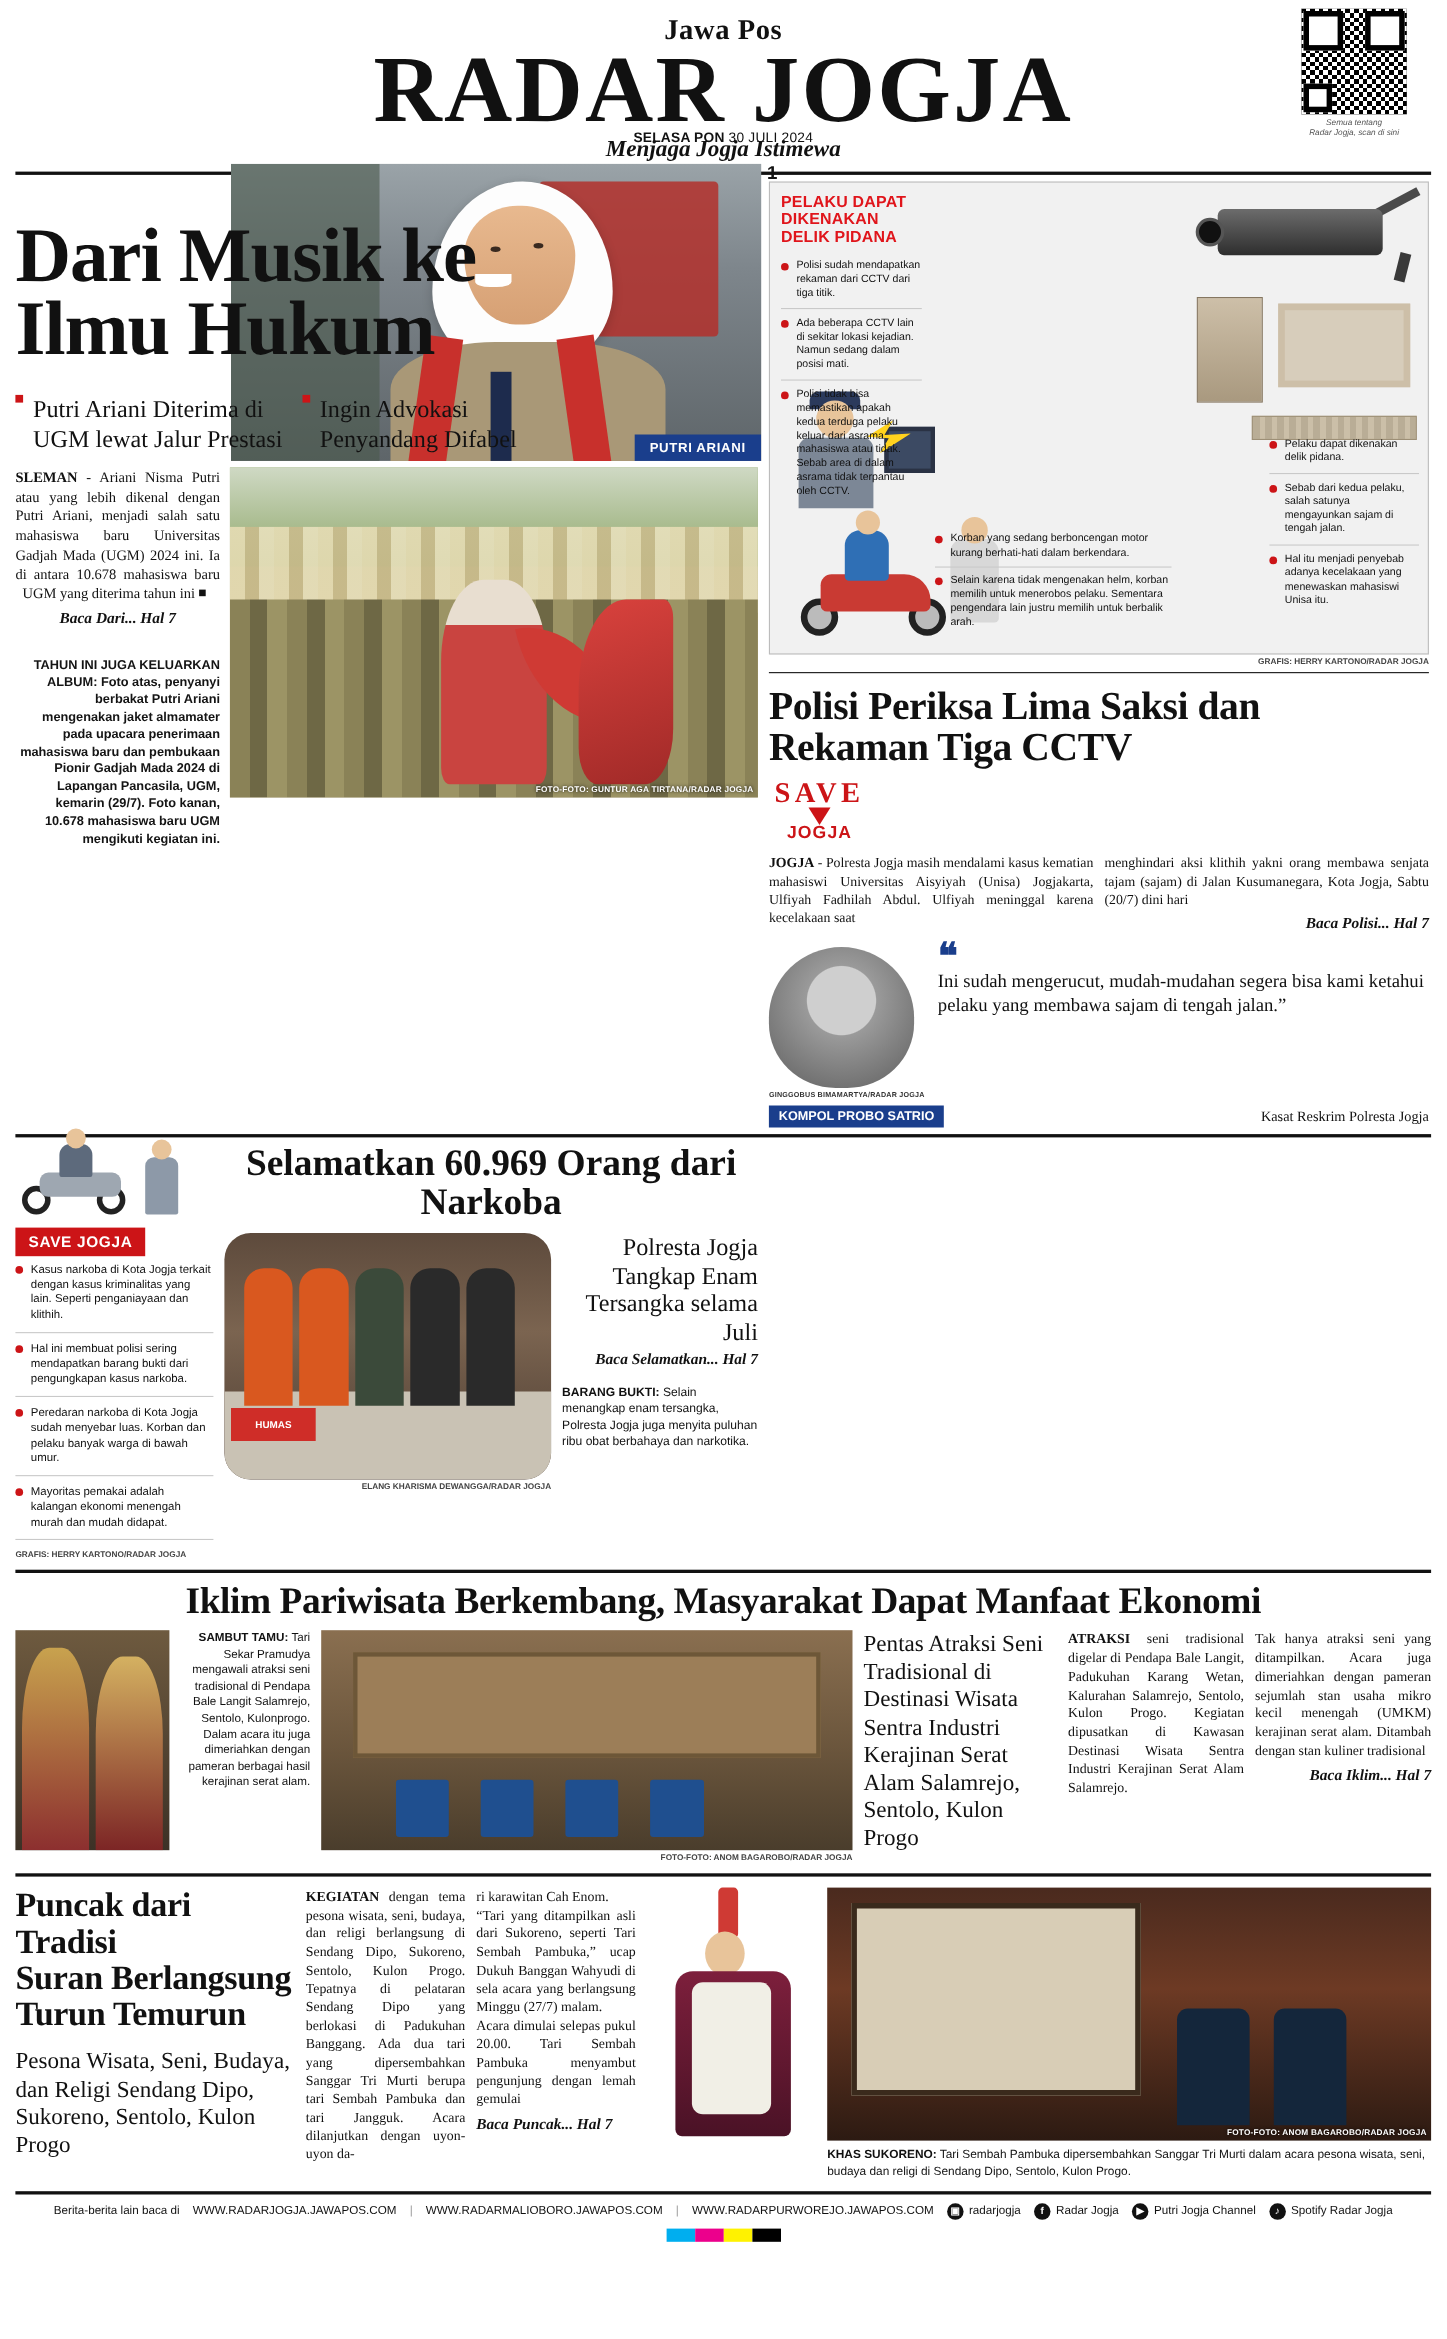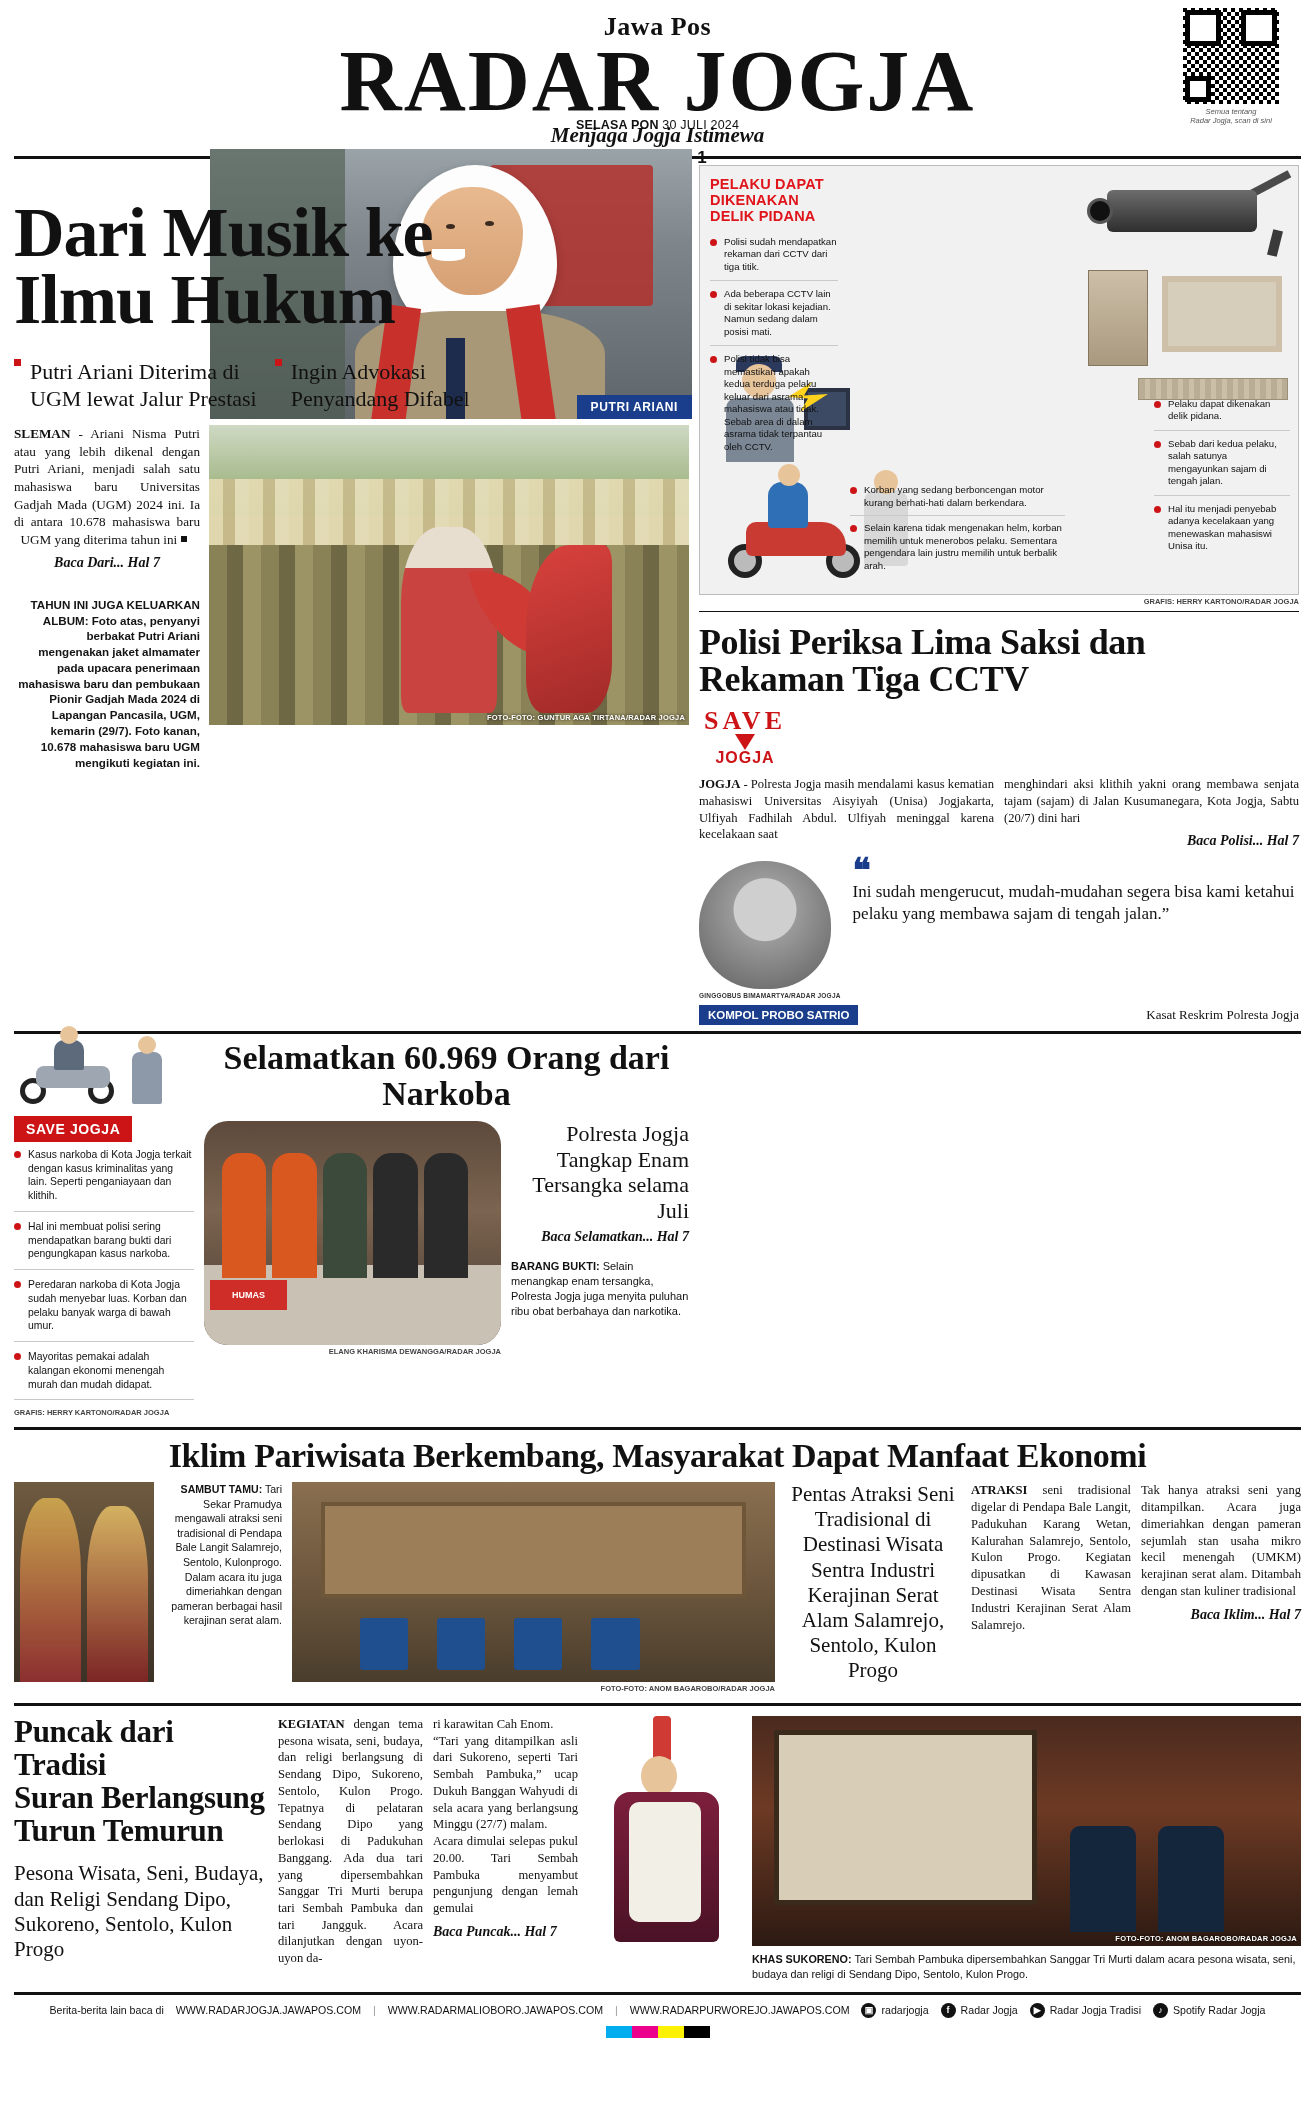--- a/index.html
+++ b/index.html
@@ -267,21 +267,21 @@
   .wis-wrap { display:flex; gap:10px; margin-top:8px; }
   .wis-photo-left { width: 140px; height: 200px; position:relative; overflow:hidden;
     background: linear-gradient(180deg,#6e5a3f,#3c3126); }
   .wis-photo-left .d1 { position:absolute; left:4%; bottom:0; width:44%; height:92%; background:linear-gradient(180deg,#c8a24e,#8c2f2f); border-radius:40% 40% 0 0;}
   .wis-photo-left .d2 { position:absolute; right:4%; bottom:0; width:44%; height:88%; background:linear-gradient(180deg,#d4b161,#7c2525); border-radius:40% 40% 0 0;}
   .wis-cap { width: 118px; font-size:10.6px; line-height:1.38; font-weight:700; text-align:right; }
   .wis-photo-mid { flex:1; height:200px; position:relative; overflow:hidden;
      background: linear-gradient(180deg,#8a6f50 0%,#6a553c 55%,#4a3d2c 100%); }
   .wis-photo-mid .booth { position:absolute; left:6%; top:10%; width:88%; height:48%; background:#9c7e58; border:4px solid #6d5738; }
   .wis-photo-mid .chair { position:absolute; bottom:6%; width:10%; height:26%; background:#1f4f8f; border-radius:3px; }
-  .wis-deck { width: 176px; font-family:"Liberation Serif",serif; font-size:21px; line-height:1.2; text-align:center; }
+  .wis-deck { width: 176px; font-family:"Liberation Serif",serif; font-size:21px; line-height:1.2; text-align:left; }
   .wis-cols { width: 330px; display:flex; gap:10px; }
   .wis-cols .col { flex:1; font-family:"Liberation Serif",serif; font-size:12.6px; line-height:1.34; text-align:justify; }
 
   
   .bot-wrap { display:flex; gap:12px; margin-top:10px; }
   .bot-left { width: 252px; }
   .bot-head { font-family:"Liberation Serif",serif; font-weight:700; font-size:31px; line-height:1.06; letter-spacing:-.3px; }
   .bot-deck { font-family:"Liberation Serif",serif; font-size:21px; line-height:1.2; margin-top:14px; }
   .bot-cols { width: 300px; display:flex; gap:10px; }
   .bot-cols .col { flex:1; font-family:"Liberation Serif",serif; font-size:12.6px; line-height:1.33; text-align:justify; }
@@ -637,21 +637,21 @@
     <span class="soc">
       <span class="ic">▣</span>
       <span>radarjogja</span>
     </span>
     <span class="soc">
       <span class="ic">f</span>
       <span>Radar Jogja</span>
     </span>
     <span class="soc">
       <span class="ic">▶</span>
-      <span>Radar Jogja Tradisi</span>
+      <span>Putri Jogja Channel</span>
     </span>
     <span class="soc">
       <span class="ic">♪</span>
       <span>Spotify Radar Jogja</span>
     </span>
   </div>
 
   <div class="cmyk">
     <span style="background: rgb(0, 174, 239);"></span>
     <span style="background: rgb(236, 0, 140);"></span>

